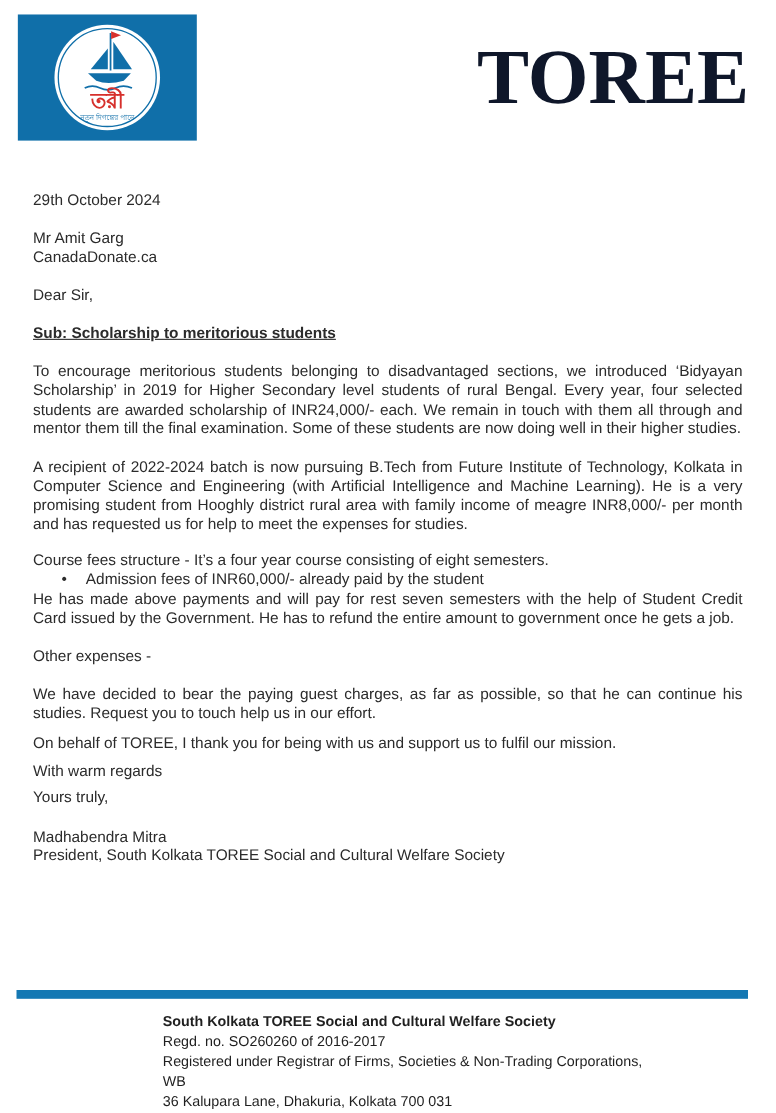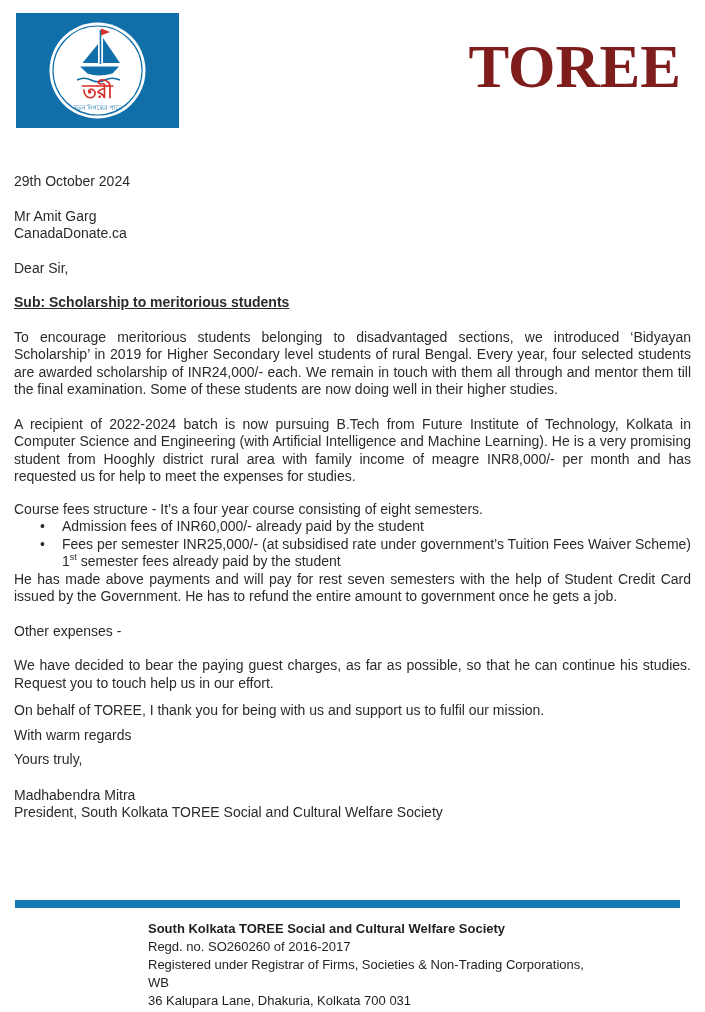--- a/index.html
+++ b/index.html
@@ -16,26 +16,26 @@
     overflow: hidden;
   }
   .header { position: relative; height: 128px; padding-left: 24px; }
   .logo { position: absolute; left: 16px; top: 13px; }
   .org-title {
     position: absolute;
     right: 24px;
     top: 36px;
     font-family: "Liberation Serif", serif;
     font-weight: bold;
-    font-size: 61px;
+    font-size: 71px;
     line-height: 1;
-    color: #7f1d1d;
+    color: #0f172a;
     letter-spacing: 0px;
   }
-  .content { margin: 0 14px; }
+  .content { margin: 0 30px; }
   .block { margin-top: 17px; }
   .date-line { margin-top: 45px; }
   .para { text-align: justify; }
   .subject {
     font-weight: bold;
     text-decoration: underline;
     margin-top: 17px;
   }
   .para-intro { margin-top: 24px; }
   .fees-block { margin-top: 15px; }
@@ -108,21 +108,20 @@
 
 
   <div class="para block">To encourage meritorious students belonging to disadvantaged sections, we introduced ‘Bidyayan Scholarship’ in 2019 for Higher Secondary level students of rural Bengal. Every year, four selected students are awarded scholarship of INR24,000/- each. We remain in touch with them all through and mentor them till the final examination. Some of these students are now doing well in their higher studies.</div>
 
   <div class="para block">A recipient of 2022-2024 batch is now pursuing B.Tech from Future Institute of Technology, Kolkata in Computer Science and Engineering (with Artificial Intelligence and Machine Learning). He is a very promising student from Hooghly district rural area with family income of meagre INR8,000/- per month and has requested us for help to meet the expenses for studies.</div>
 
   <div class="fees-block">
     <div>Course fees structure - It’s a four year course consisting of eight semesters.</div>
     <ul class="fees-list">
       <li>Admission fees of INR60,000/- already paid by the student</li>
-      <li><span>Fees per semester INR25,000/- (at subsidised rate under government’s Tuition Fees Waiver Scheme) 1</span><sup>st</sup><span> semester fees already paid by the student</span></li>
     </ul>
     <div class="para">He has made above payments and will pay for rest seven semesters with the help of Student Credit Card issued by the Government. He has to refund the entire amount to government once he gets a job.</div>
   </div>
 
   <div class="block">
     <div>Other expenses -</div>
   </div>
 
   <div class="para block">We have decided to bear the paying guest charges, as far as possible, so that he can continue his studies. Request you to touch help us in our effort.</div>
 

